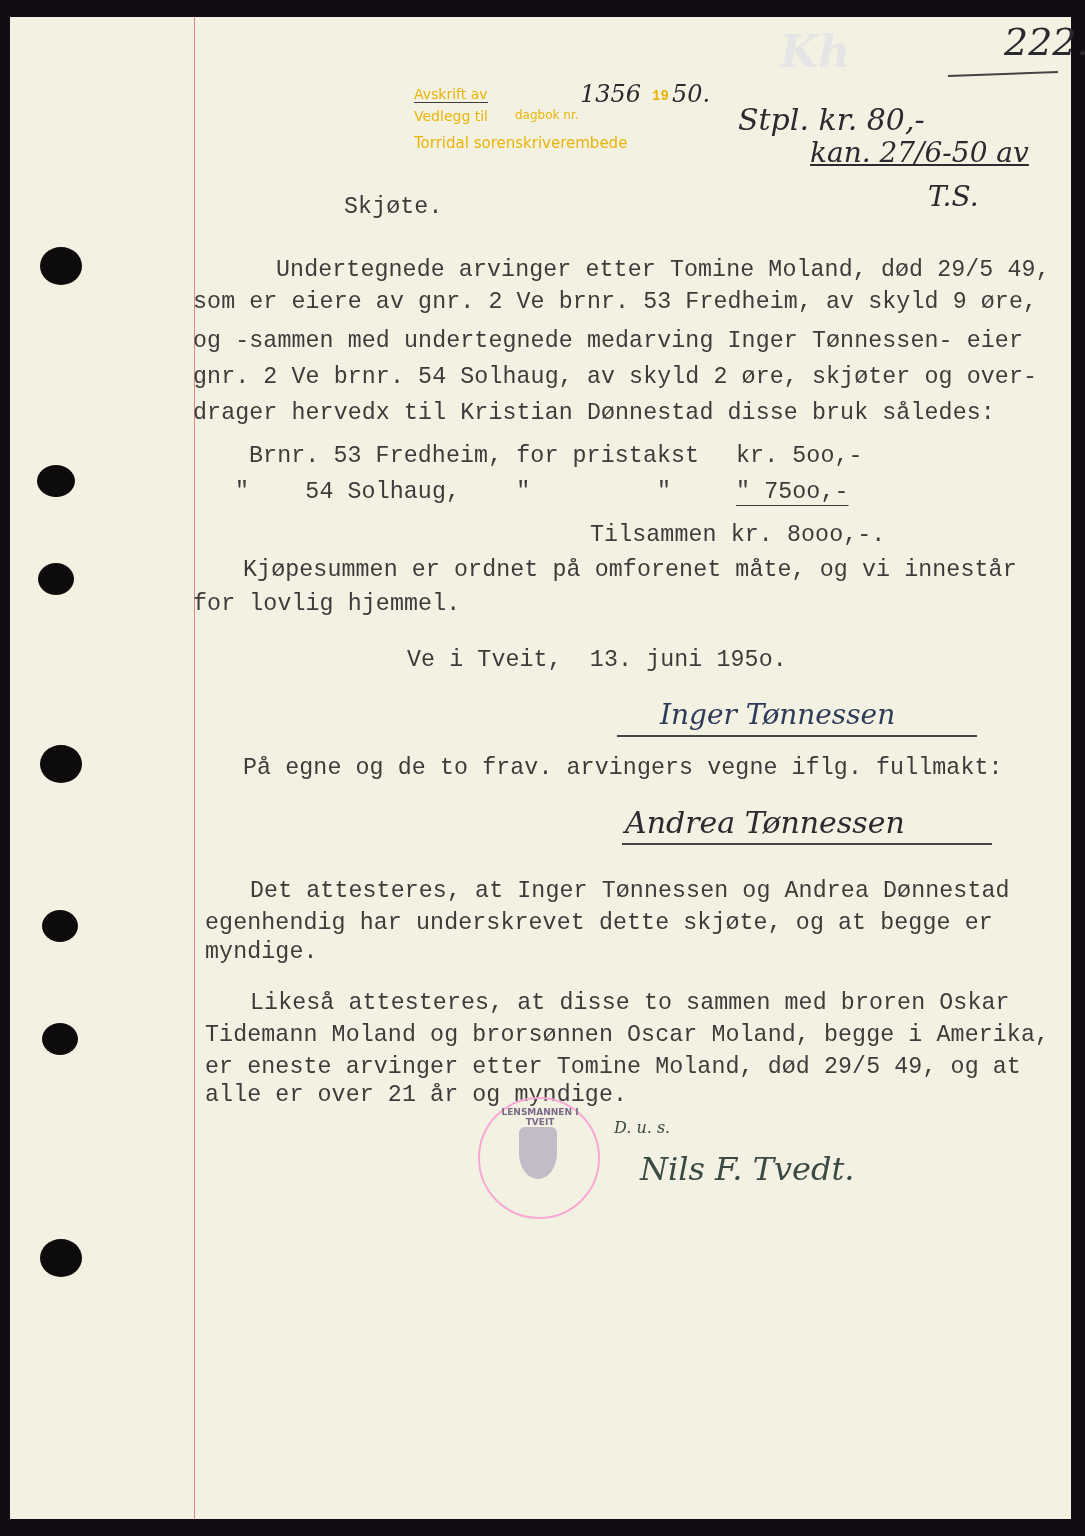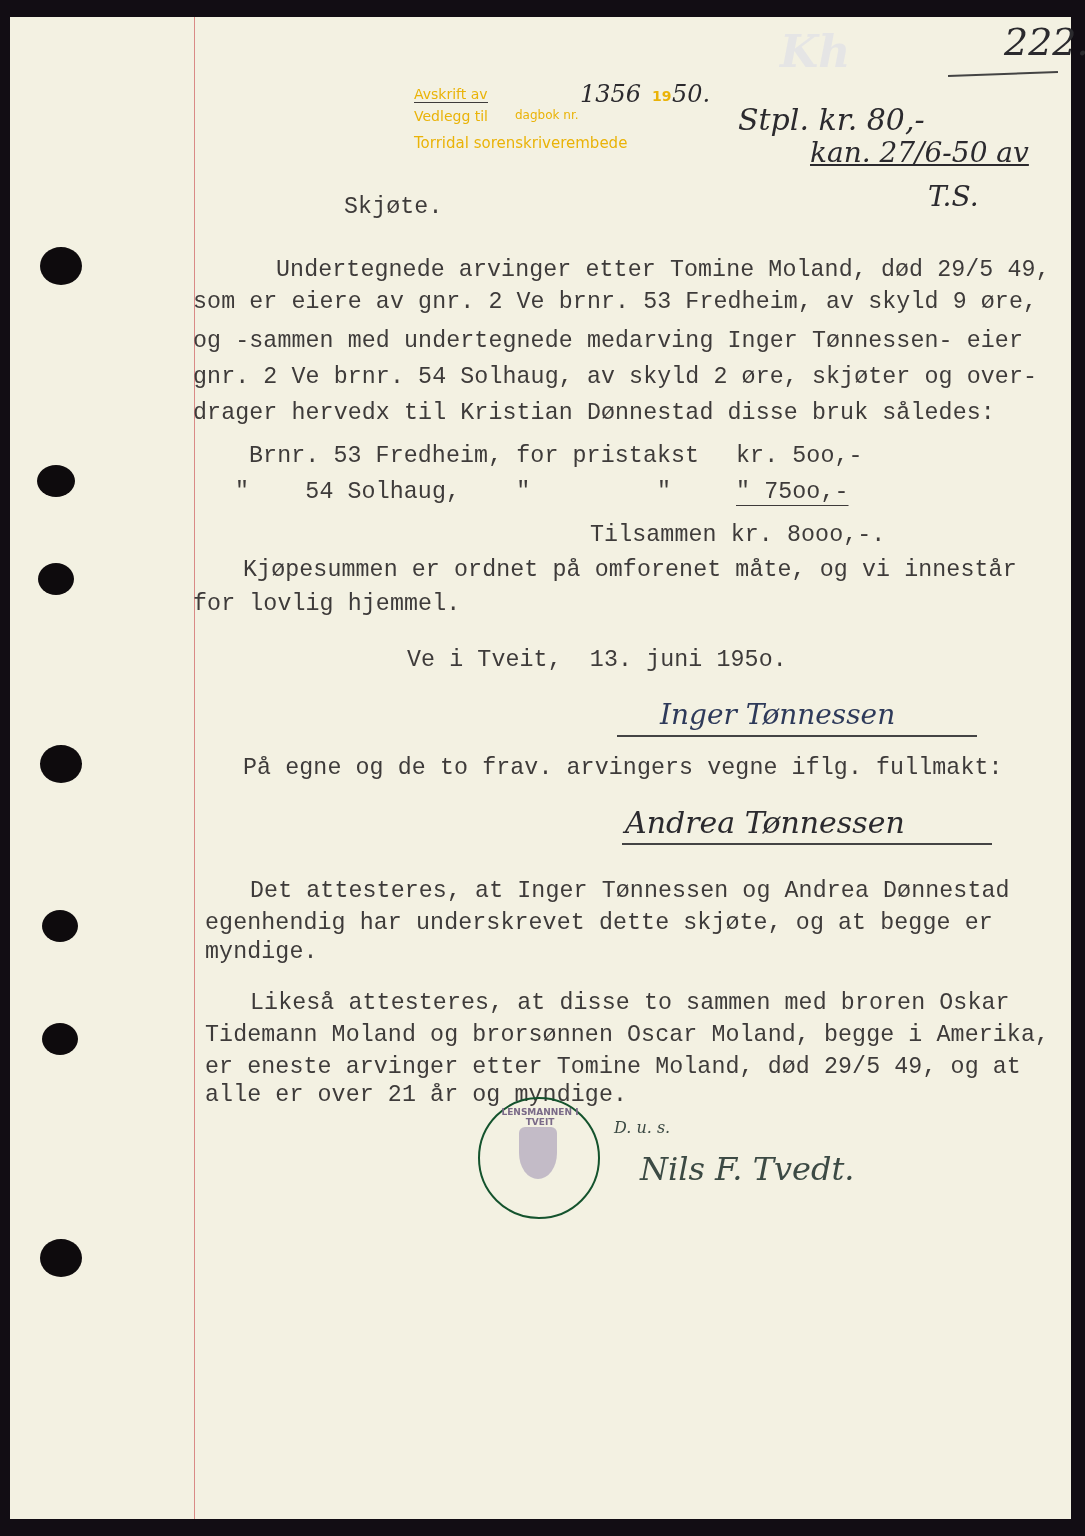--- a/index.html
+++ b/index.html
@@ -6,21 +6,21 @@
   body { width:1085px; height:1536px; background:#120d14; position:relative; overflow:hidden; }
   .paper { position:absolute; left:10px; top:17px; width:1061px; height:1502px; background:#f3f1e2; }
   .margin-line { position:absolute; left:184px; top:0; width:1px; height:100%; background:#d98a86; }
   .hole { position:absolute; width:42px; height:38px; border-radius:50%; background:#0e0b0d; }
   .t { position:absolute; font-family:"Liberation Mono","DejaVu Sans Mono",monospace; font-size:24px; color:#3e3b3a; white-space:pre; letter-spacing:0.1px; transform:scaleX(0.97); transform-origin:left center; }
   .print { position:absolute; font-family:"DejaVu Sans",sans-serif; color:#eab308; white-space:pre; }
   .hand { position:absolute; font-family:"DejaVu Serif",serif; font-style:italic; color:#2b2a2e; white-space:pre; }
   .pencil { color:#e5e5e5;font-weight:bold; }
   .ul { border-bottom:1.5px solid #3e3b3a; }
   .sigline { position:absolute; height:2px; background:#444; }
-  .stamp { position:absolute; left:478px; top:1097px; width:118px; height:118px; border:2px solid #14532d; border-radius:50%; }
+  .stamp { position:absolute; left:478px; top:1097px; width:118px; height:118px; border:2px solid #f9a8d4; border-radius:50%; }
   .stamp-text { position:absolute; font-family:"DejaVu Sans",sans-serif; font-size:10px; color:#7a6a88; font-weight:bold; }
   .shield { position:absolute; left:39px; top:28px; width:38px; height:52px; background:#b7aec0; border-radius:6px 6px 50% 50%; opacity:0.8; }
 </style>
 </head>
 <body>
 
 <div class="paper">
   <div class="margin-line"></div>
 
   <div class="hole" style="left:30px;top:230px;"></div>
@@ -28,21 +28,21 @@
   <div class="hole" style="left:28px;top:546px;width:36px;height:32px;"></div>
   <div class="hole" style="left:30px;top:728px;"></div>
   <div class="hole" style="left:32px;top:893px;width:36px;height:32px;"></div>
   <div class="hole" style="left:32px;top:1006px;width:36px;height:32px;"></div>
   <div class="hole" style="left:30px;top:1222px;"></div>
 </div>
 
 <span class="print ul" style="left:414px;top:86px;font-size:14px;">Avskrift av</span>
 <span class="print" style="left:515px;top:108px;font-size:12px;">dagbok nr.</span>
 <span class="hand" style="left:580px;top:80px;font-size:24px;">1356</span>
-<span class="print" style="left:652px;top:88px;font-size:14px;font-weight:bold;">19</span>
+<span class="print" style="left:652px;top:88px;font-size:14px;font-weight:bold;font-family:Liberation Mono, monospace;">19</span>
 <span class="hand" style="left:672px;top:80px;font-size:24px;">50.</span>
 <span class="print" style="left:414px;top:108px;font-size:14px;">Vedlegg til</span>
 <span class="print" style="left:414px;top:134px;font-size:15px;">Torridal sorenskriverembede</span>
 
 <span class="hand pencil" style="left:780px;top:26px;font-size:44px;">Kh</span>
 <span class="hand" style="left:960px;top:20px;font-size:38px;margin-left:44px;">222.</span>
 <div class="sigline" style="left:948px;top:73px;width:110px;transform:rotate(-2deg);"></div>
 <span class="hand" style="left:738px;top:102px;font-size:30px;">Stpl. kr. 80,-</span>
 <span class="hand" style="left:810px;top:136px;font-size:28px;text-decoration:underline;">kan. 27/6-50 av</span>
 <span class="hand" style="left:928px;top:180px;font-size:28px;">T.S.</span>

